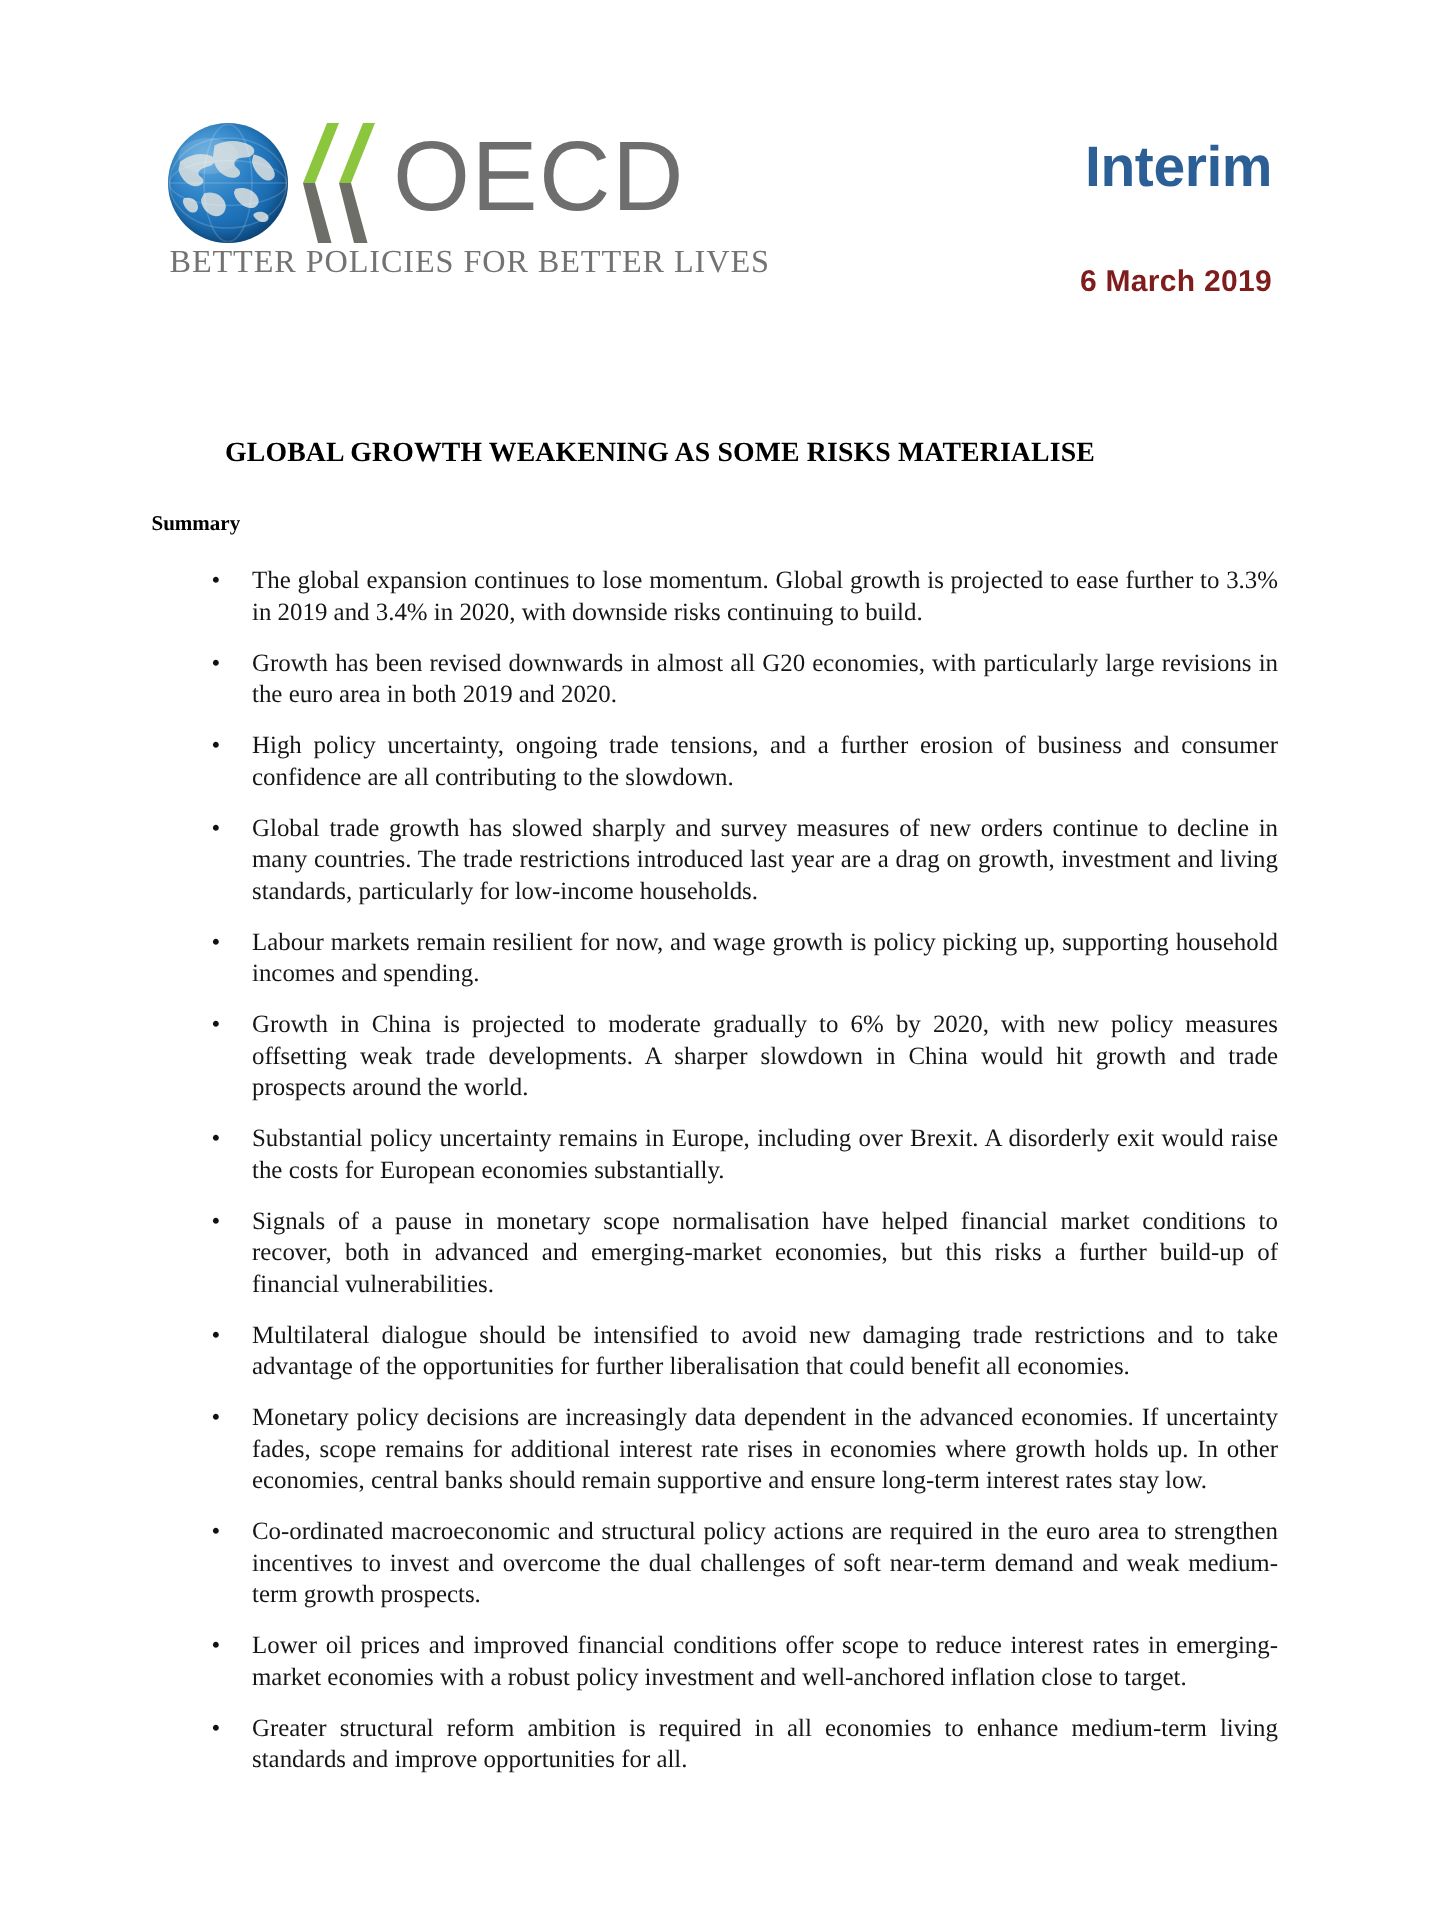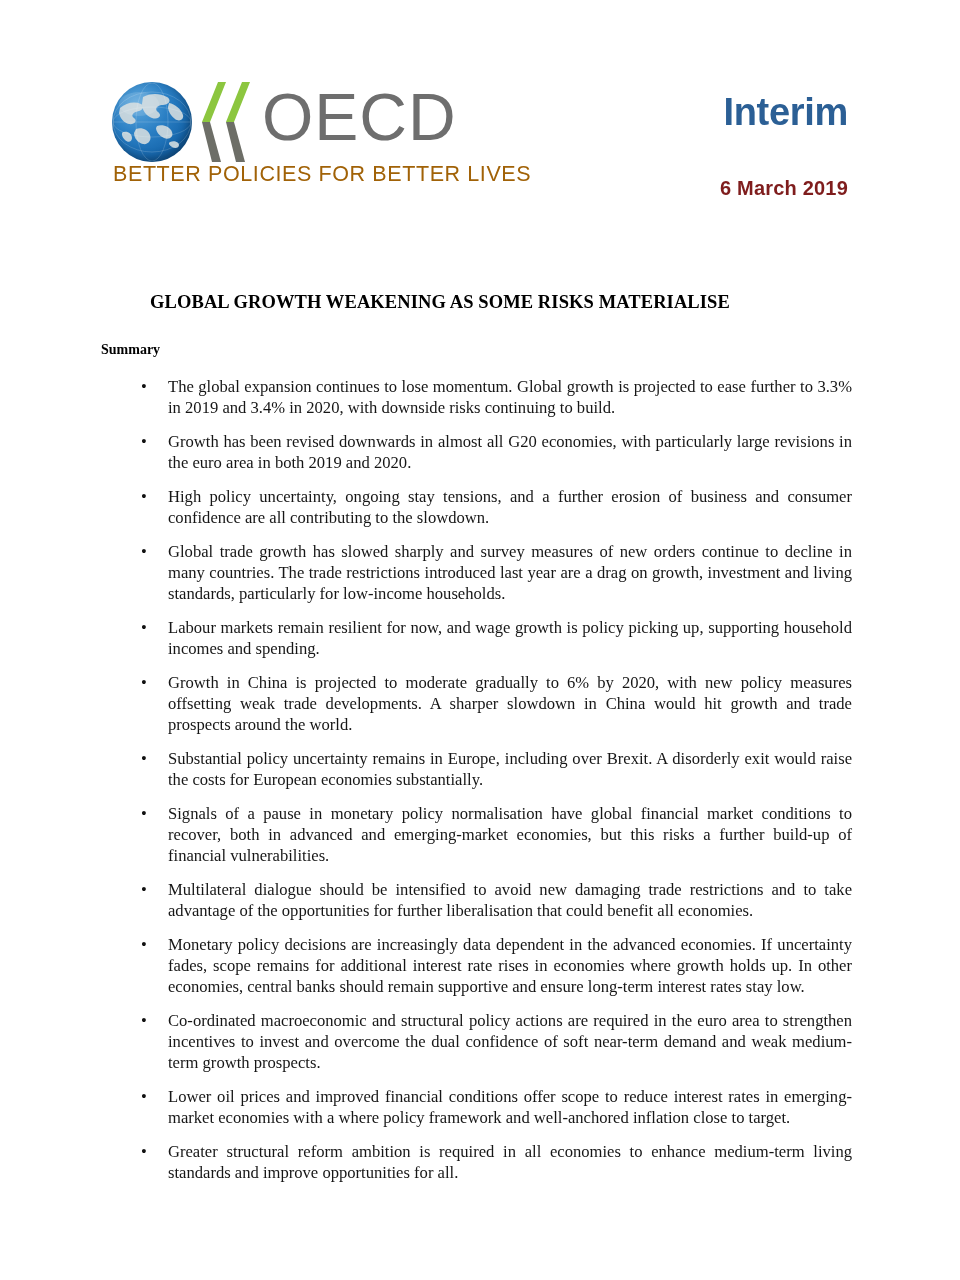--- a/index.html
+++ b/index.html
@@ -79,24 +79,24 @@
     letter-spacing: 1px;
     color: #6e6e6e;
     font-weight: 400;
     white-space: nowrap;
   }
 
   .tagline {
     position: absolute;
     left: 1px;
     top: 84px;
-    font-family: Liberation Sans, sans-serif;
+    font-family: Liberation Serif, serif;
     font-size: 21.5px;
     letter-spacing: 0.6px;
-    color: #a16207;
+    color: #737373;
     white-space: nowrap;
   }
 
   
   .title-block {
     position: absolute;
     right: 112px;
     top: 6px;
     width: 480px;
     text-align: right;
@@ -240,57 +240,57 @@
     <div class="bullet">
       <span class="dot">•</span>
       <span class="btext">The global expansion continues to lose momentum. Global growth is projected to ease further to 3.3% in 2019 and 3.4% in 2020, with downside risks continuing to build.</span>
     </div>
     <div class="bullet">
       <span class="dot">•</span>
       <span class="btext">Growth has been revised downwards in almost all G20 economies, with particularly large revisions in the euro area in both 2019 and 2020.</span>
     </div>
     <div class="bullet">
       <span class="dot">•</span>
-      <span class="btext">High policy uncertainty, ongoing stay tensions, and a further erosion of business and consumer confidence are all contributing to the slowdown.</span>
+      <span class="btext">High policy uncertainty, ongoing trade tensions, and a further erosion of business and consumer confidence are all contributing to the slowdown.</span>
     </div>
     <div class="bullet">
       <span class="dot">•</span>
       <span class="btext">Global trade growth has slowed sharply and survey measures of new orders continue to decline in many countries. The trade restrictions introduced last year are a drag on growth, investment and living standards, particularly for low-income households.</span>
     </div>
     <div class="bullet">
       <span class="dot">•</span>
       <span class="btext">Labour markets remain resilient for now, and wage growth is policy picking up, supporting household incomes and spending.</span>
     </div>
     <div class="bullet">
       <span class="dot">•</span>
       <span class="btext">Growth in China is projected to moderate gradually to 6% by 2020, with new policy measures offsetting weak trade developments. A sharper slowdown in China would hit growth and trade prospects around the world.</span>
     </div>
     <div class="bullet">
       <span class="dot">•</span>
       <span class="btext">Substantial policy uncertainty remains in Europe, including over Brexit. A disorderly exit would raise the costs for European economies substantially.</span>
     </div>
     <div class="bullet">
       <span class="dot">•</span>
-      <span class="btext">Signals of a pause in monetary policy normalisation have global financial market conditions to recover, both in advanced and emerging-market economies, but this risks a further build-up of financial vulnerabilities.</span>
+      <span class="btext">Signals of a pause in monetary scope normalisation have helped financial market conditions to recover, both in advanced and emerging-market economies, but this risks a further build-up of financial vulnerabilities.</span>
     </div>
     <div class="bullet">
       <span class="dot">•</span>
       <span class="btext">Multilateral dialogue should be intensified to avoid new damaging trade restrictions and to take advantage of the opportunities for further liberalisation that could benefit all economies.</span>
     </div>
     <div class="bullet">
       <span class="dot">•</span>
       <span class="btext">Monetary policy decisions are increasingly data dependent in the advanced economies. If uncertainty fades, scope remains for additional interest rate rises in economies where growth holds up. In other economies, central banks should remain supportive and ensure long-term interest rates stay low.</span>
     </div>
     <div class="bullet">
       <span class="dot">•</span>
-      <span class="btext">Co-ordinated macroeconomic and structural policy actions are required in the euro area to strengthen incentives to invest and overcome the dual confidence of soft near-term demand and weak medium-term growth prospects.</span>
-    </div>
-    <div class="bullet">
-      <span class="dot">•</span>
-      <span class="btext">Lower oil prices and improved financial conditions offer scope to reduce interest rates in emerging-market economies with a where policy framework and well-anchored inflation close to target.</span>
+      <span class="btext">Co-ordinated macroeconomic and structural policy actions are required in the euro area to strengthen incentives to invest and overcome the dual challenges of soft near-term demand and weak medium-term growth prospects.</span>
+    </div>
+    <div class="bullet">
+      <span class="dot">•</span>
+      <span class="btext">Lower oil prices and improved financial conditions offer scope to reduce interest rates in emerging-market economies with a robust policy investment and well-anchored inflation close to target.</span>
     </div>
     <div class="bullet">
       <span class="dot">•</span>
       <span class="btext">Greater structural reform ambition is required in all economies to enhance medium-term living standards and improve opportunities for all.</span>
     </div>
   </div>
 
 </div>
 
 </body></html>

